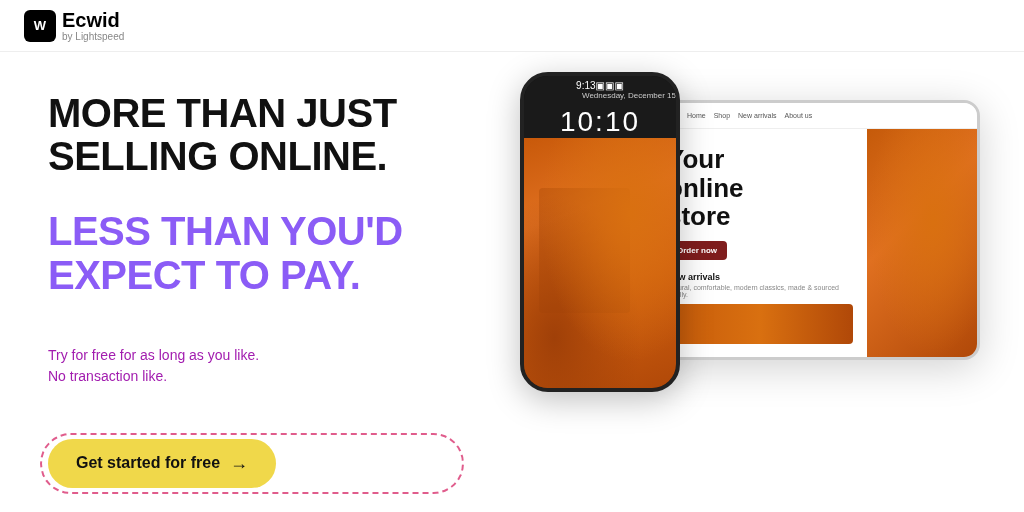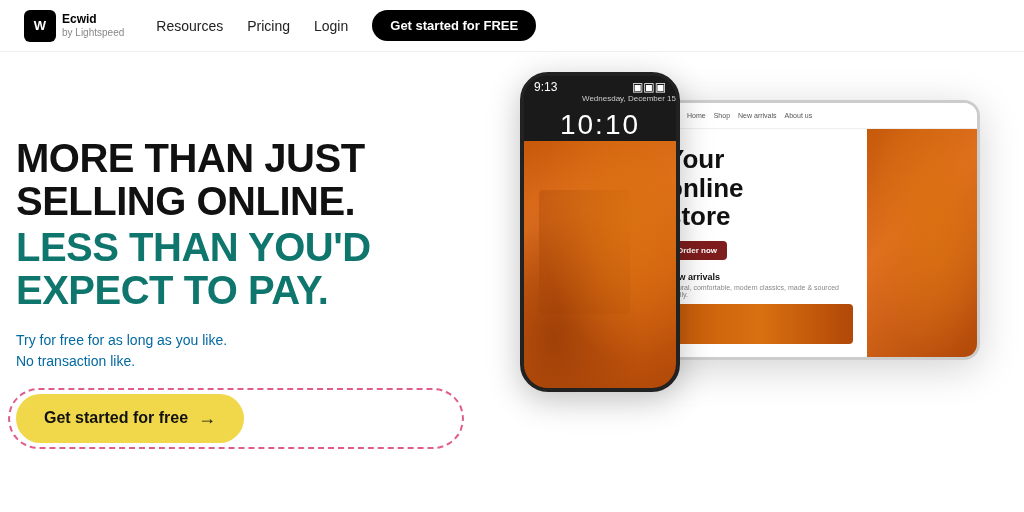--- a/index.html
+++ b/index.html
@@ -37,21 +37,21 @@
       color: #fff;
       font-size: 13px;
       font-weight: 700;
     }
     .logo-text {
       display: flex;
       flex-direction: column;
       line-height: 1.1;
     }
     .logo-main {
-      font-size: 12px;
+      font-size: 20px;
       font-weight: 700;
       color: #000;
     }
     .logo-sub {
       font-size: 10px;
       color: #888;
     }
     .nav-links-left {
       display: flex;
       gap: 28px;
@@ -82,46 +82,46 @@
 
     
     .hero {
       display: flex;
       height: calc(512px - 52px);
       position: relative;
       overflow: hidden;
     }
     .hero-left {
       width: 480px;
-      padding: 40px 24px 24px 16px;
+      padding: 40px 24px 24px 48px;
       display: flex;
       flex-direction: column;
-      justify-content: center;
+      justify-content: space-between;
     }
     .hero-headline-black {
       font-size: 40px;
       font-weight: 900;
       color: #111;
       line-height: 1.08;
       text-transform: uppercase;
       letter-spacing: -0.5px;
     }
     .hero-headline-gray {
       font-size: 40px;
       font-weight: 900;
-      color: #0f766e;
+      color: #8b5cf6;
       line-height: 1.08;
       text-transform: uppercase;
       letter-spacing: -0.5px;
       margin-top: 2px;
     }
     .hero-subtext {
       margin-top: 18px;
       font-size: 14px;
-      color: #0369a1;
+      color: #a21caf;
       line-height: 1.5;
     }
     .hero-cta-wrapper {
       margin-top: 22px;
       position: relative;
       display: inline-block;
     }
     .hero-cta-border {
       position: absolute;
       top: -6px; left: -8px; right: -8px; bottom: -6px;
@@ -178,23 +178,23 @@
       width: 100%;
       height: 100%;
       background: #1a1a1a;
       display: flex;
       flex-direction: column;
       overflow: hidden;
       position: relative;
     }
     .phone-status-bar {
       display: flex;
-      justify-content: space-between;
+      justify-content: center;
       padding: 4px 10px 0;
-      font-size: 12px;
+      font-size: 10px;
       color: #fff;
     }
     .phone-time {
       font-size: 28px;
       font-weight: 300;
       color: #ffffff;
       text-align: center;
       padding: 2px 0 0;
       letter-spacing: 2px;
     }
@@ -345,26 +345,20 @@
 
 <nav class="navbar">
   <div class="logo-area">
     <div class="logo-icon">
       <span>W</span>
     </div>
     <div class="logo-text">
       <span class="logo-main">Ecwid</span>
       <span class="logo-sub">by Lightspeed</span>
     </div>
-  </div>
-  <div class="nav-links-right">
-    <a class="nav-link">Resources</a>
-    <a class="nav-link">Pricing</a>
-    <a class="nav-link">Login</a>
-    <button class="nav-cta">Get started for FREE</button>
   </div>
 </nav>
 
 <section class="hero">
 
   <div class="hero-left">
     <h1 class="hero-headline-black">MORE THAN JUST SELLING ONLINE.</h1>
     <h2 class="hero-headline-gray">LESS THAN YOU'D EXPECT TO PAY.</h2>
     <p class="hero-subtext">
       <span>Try for free for as long as you like.</span><br>

